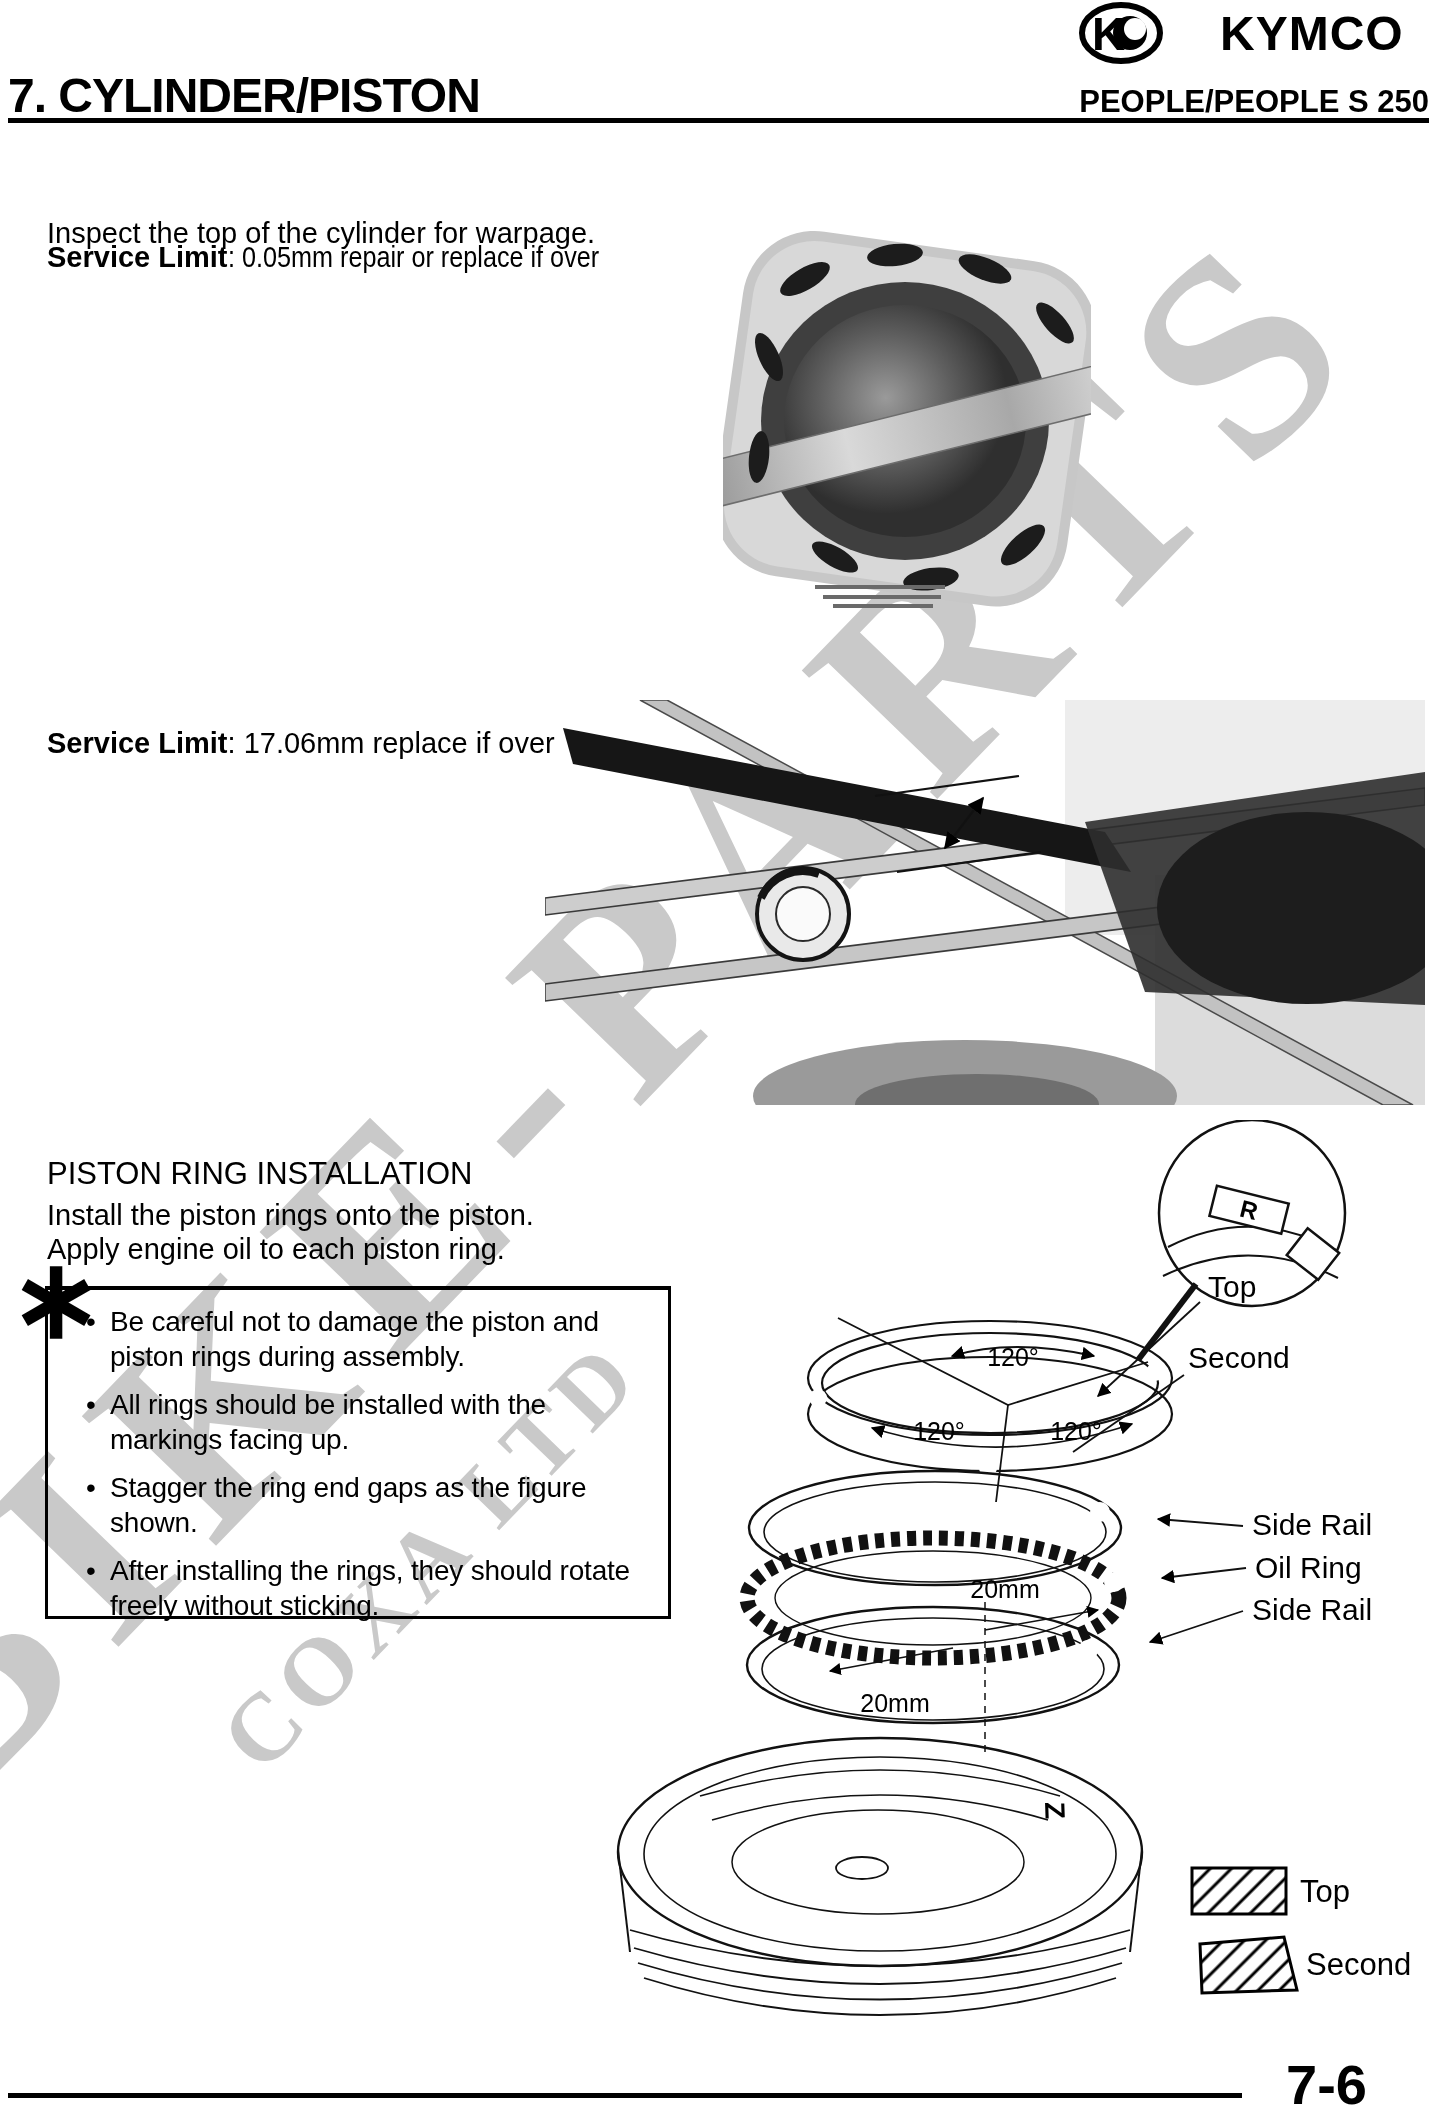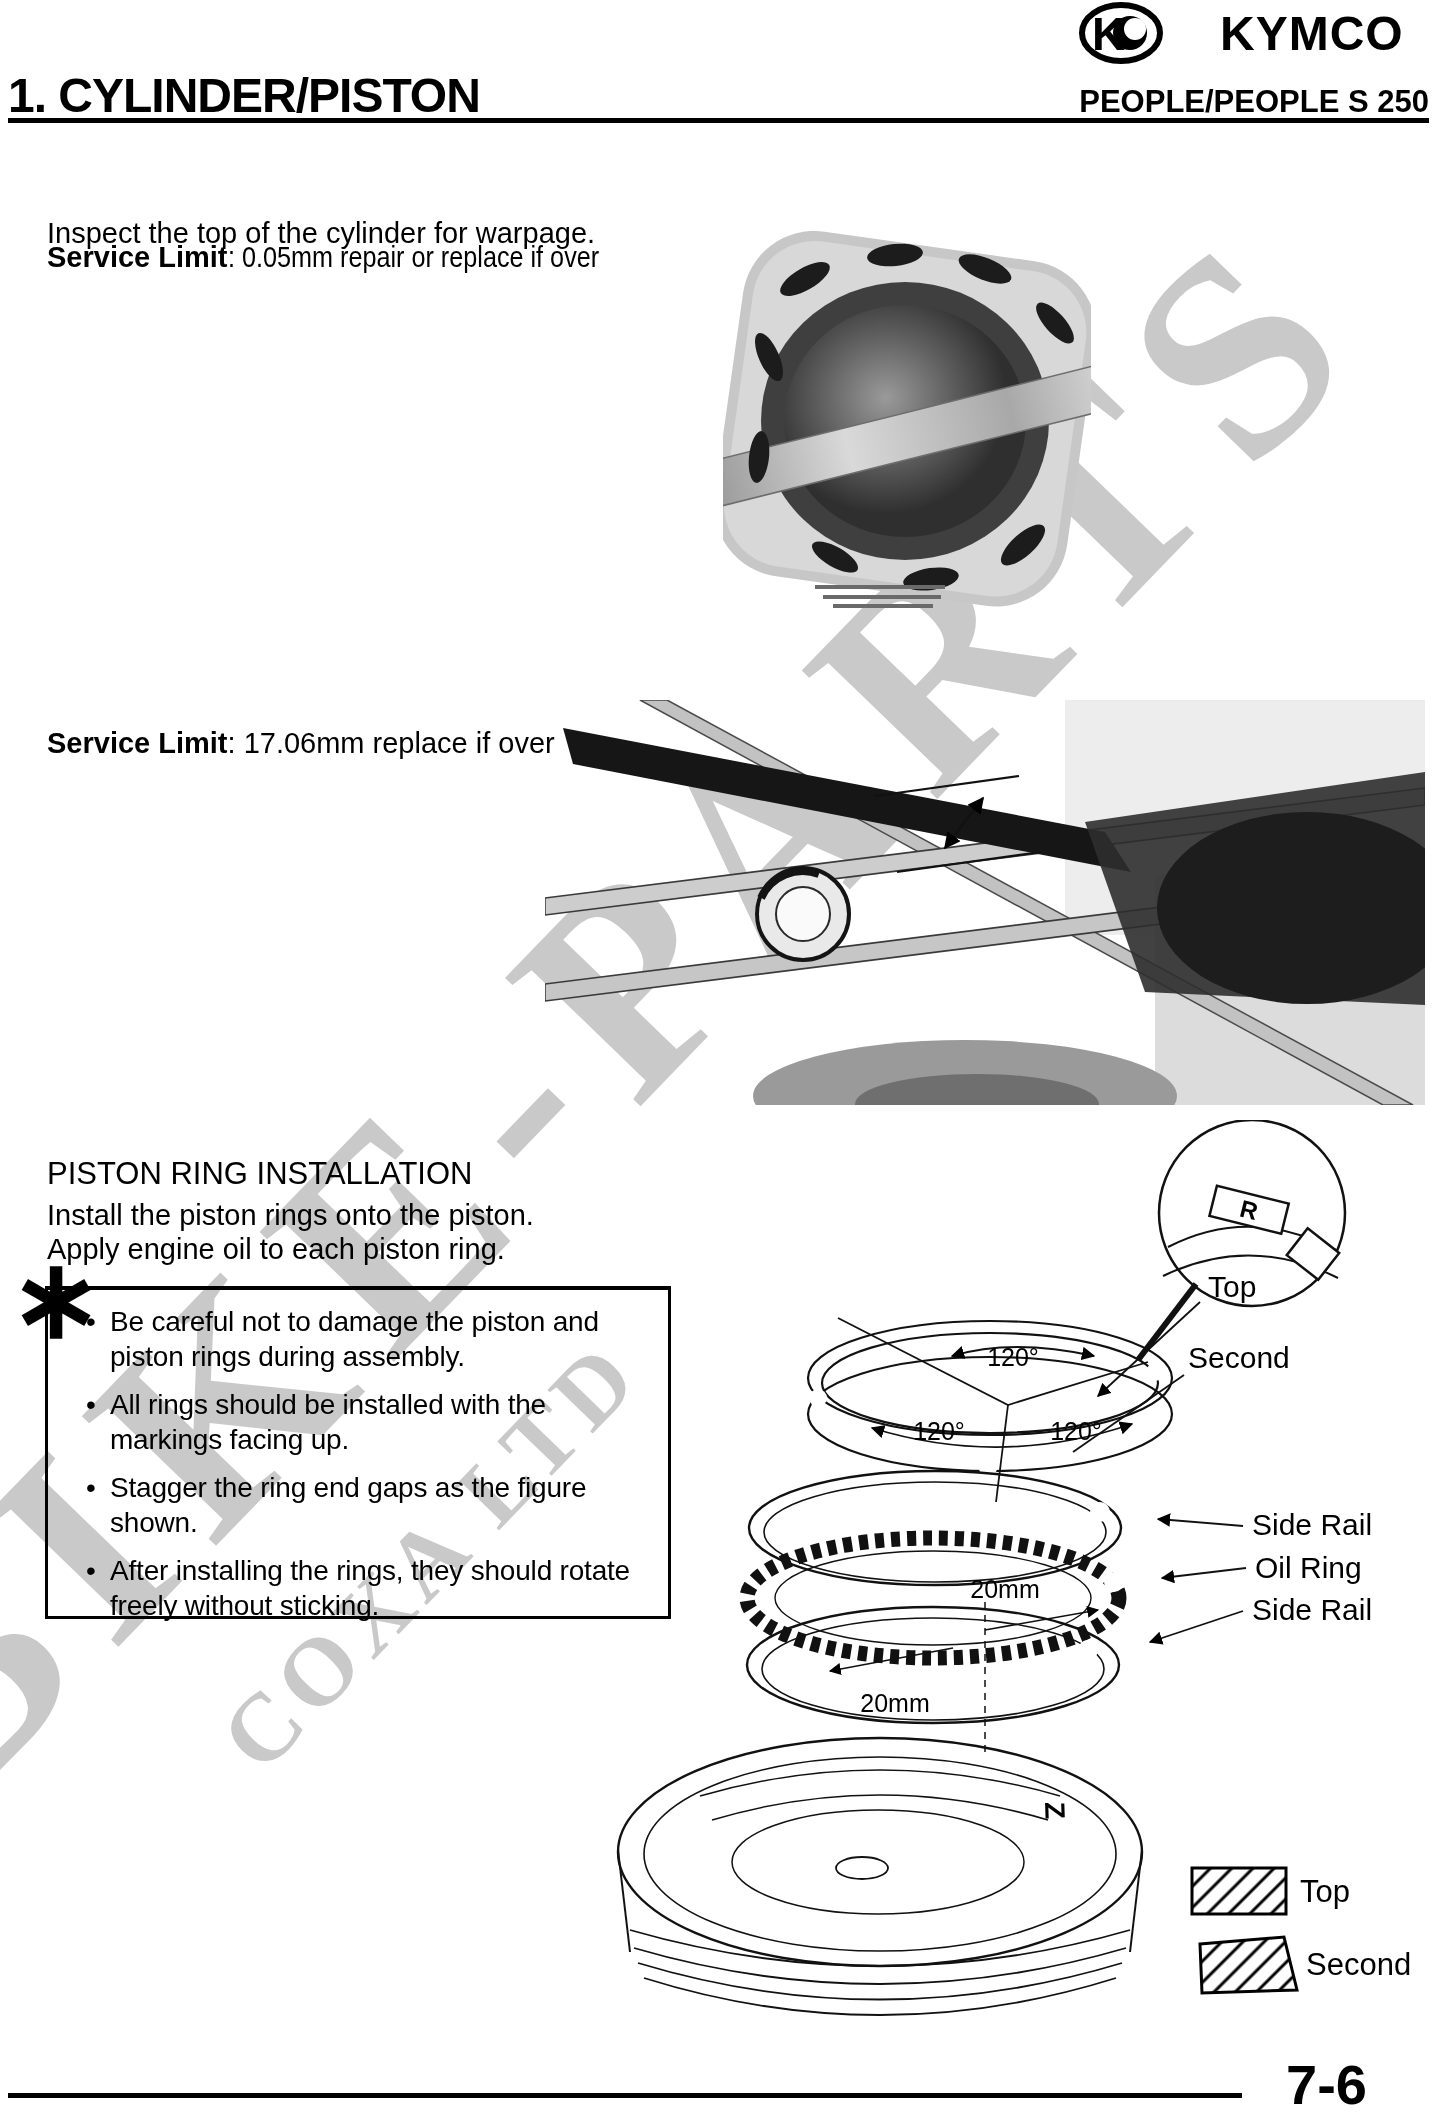--- a/index.html
+++ b/index.html
@@ -65,21 +65,21 @@
           <stop offset="35%" stop-color="#d9d9d9"></stop>
           <stop offset="70%" stop-color="#a8a8a8"></stop>
           <stop offset="100%" stop-color="#e6e6e6"></stop>
       </linearGradient>
     </defs>
   </svg>
 
   <div class="wm wm1">BIKE-PARTS</div>
   <div class="wm wm2">COXA LTD</div>
 
-  <h1 class="abs z1 chapter">1. CYLINDER/PISTON</h1>
+  <h1 class="abs z1 chapter">7. CYLINDER/PISTON</h1>
   <div class="abs z1 brand-row">
     <svg width="86" height="62" viewBox="0 0 86 62">
       <ellipse cx="43" cy="31" rx="39" ry="28" fill="none" stroke="#000" stroke-width="6"></ellipse>
       <text x="14" y="48" font-family="Liberation Sans,sans-serif" font-size="46" font-weight="bold">K</text>
       <circle cx="52" cy="31" r="17" fill="#000"></circle>
       <circle cx="57" cy="27" r="11" fill="#fff"></circle>
     </svg>
     <span class="brand">KYMCO</span>
   </div>
   <div class="abs z1 model">PEOPLE/PEOPLE S 250</div>

